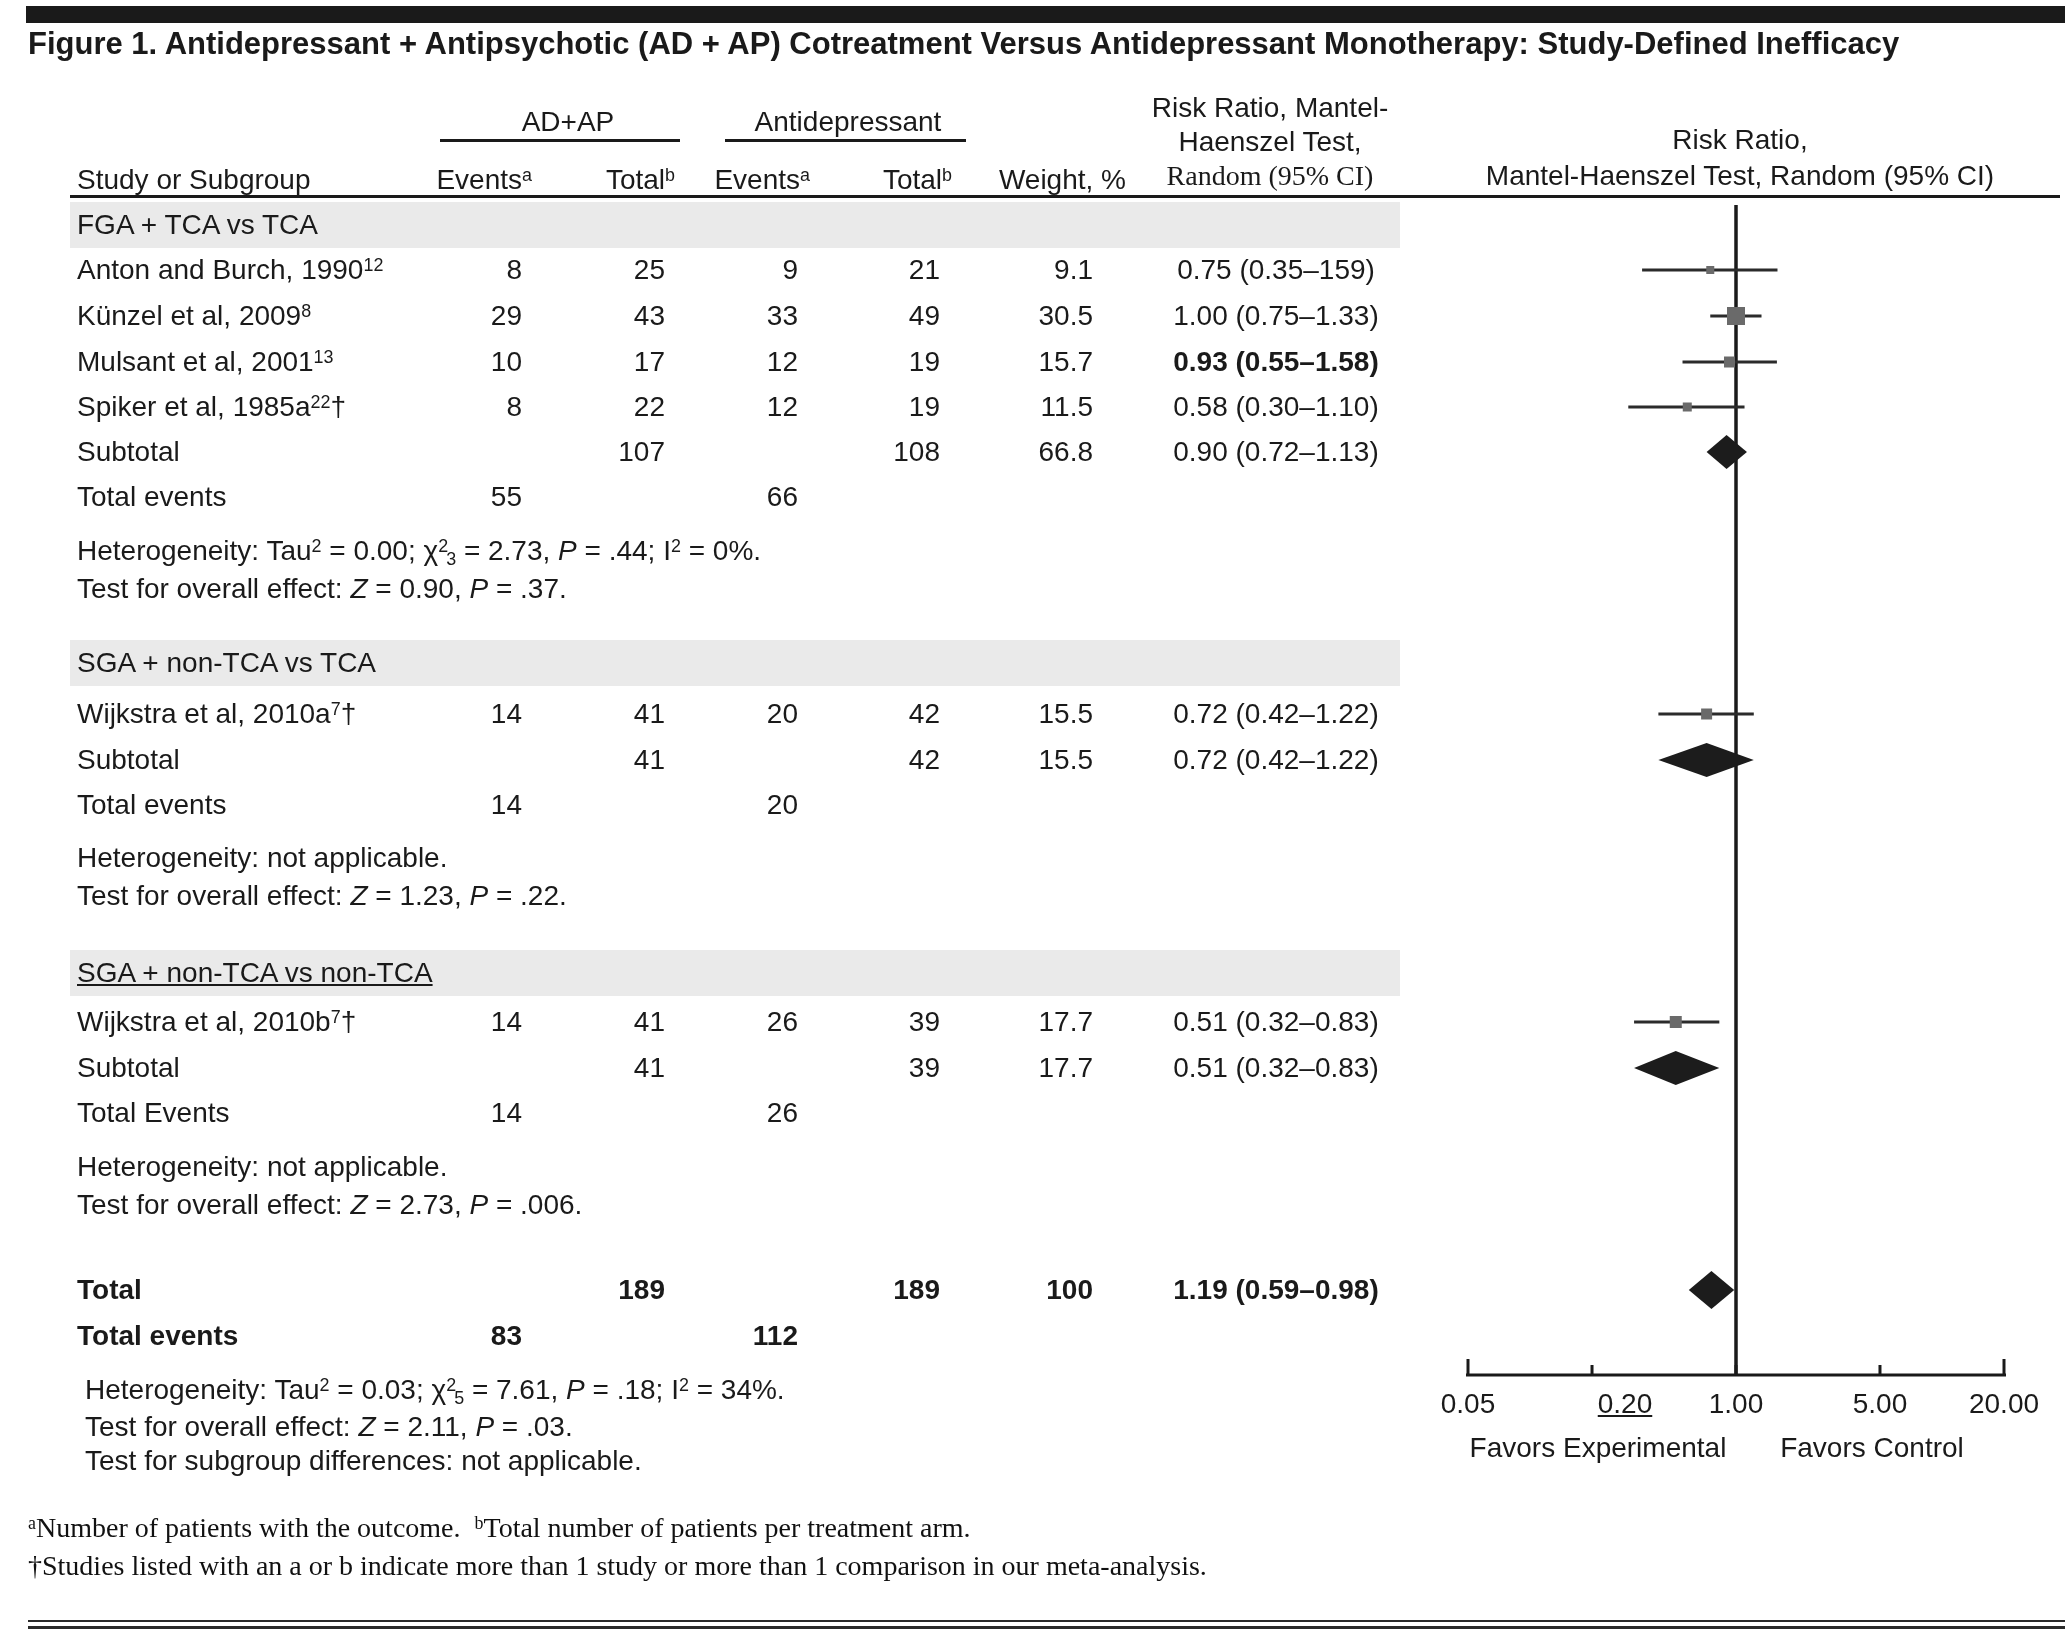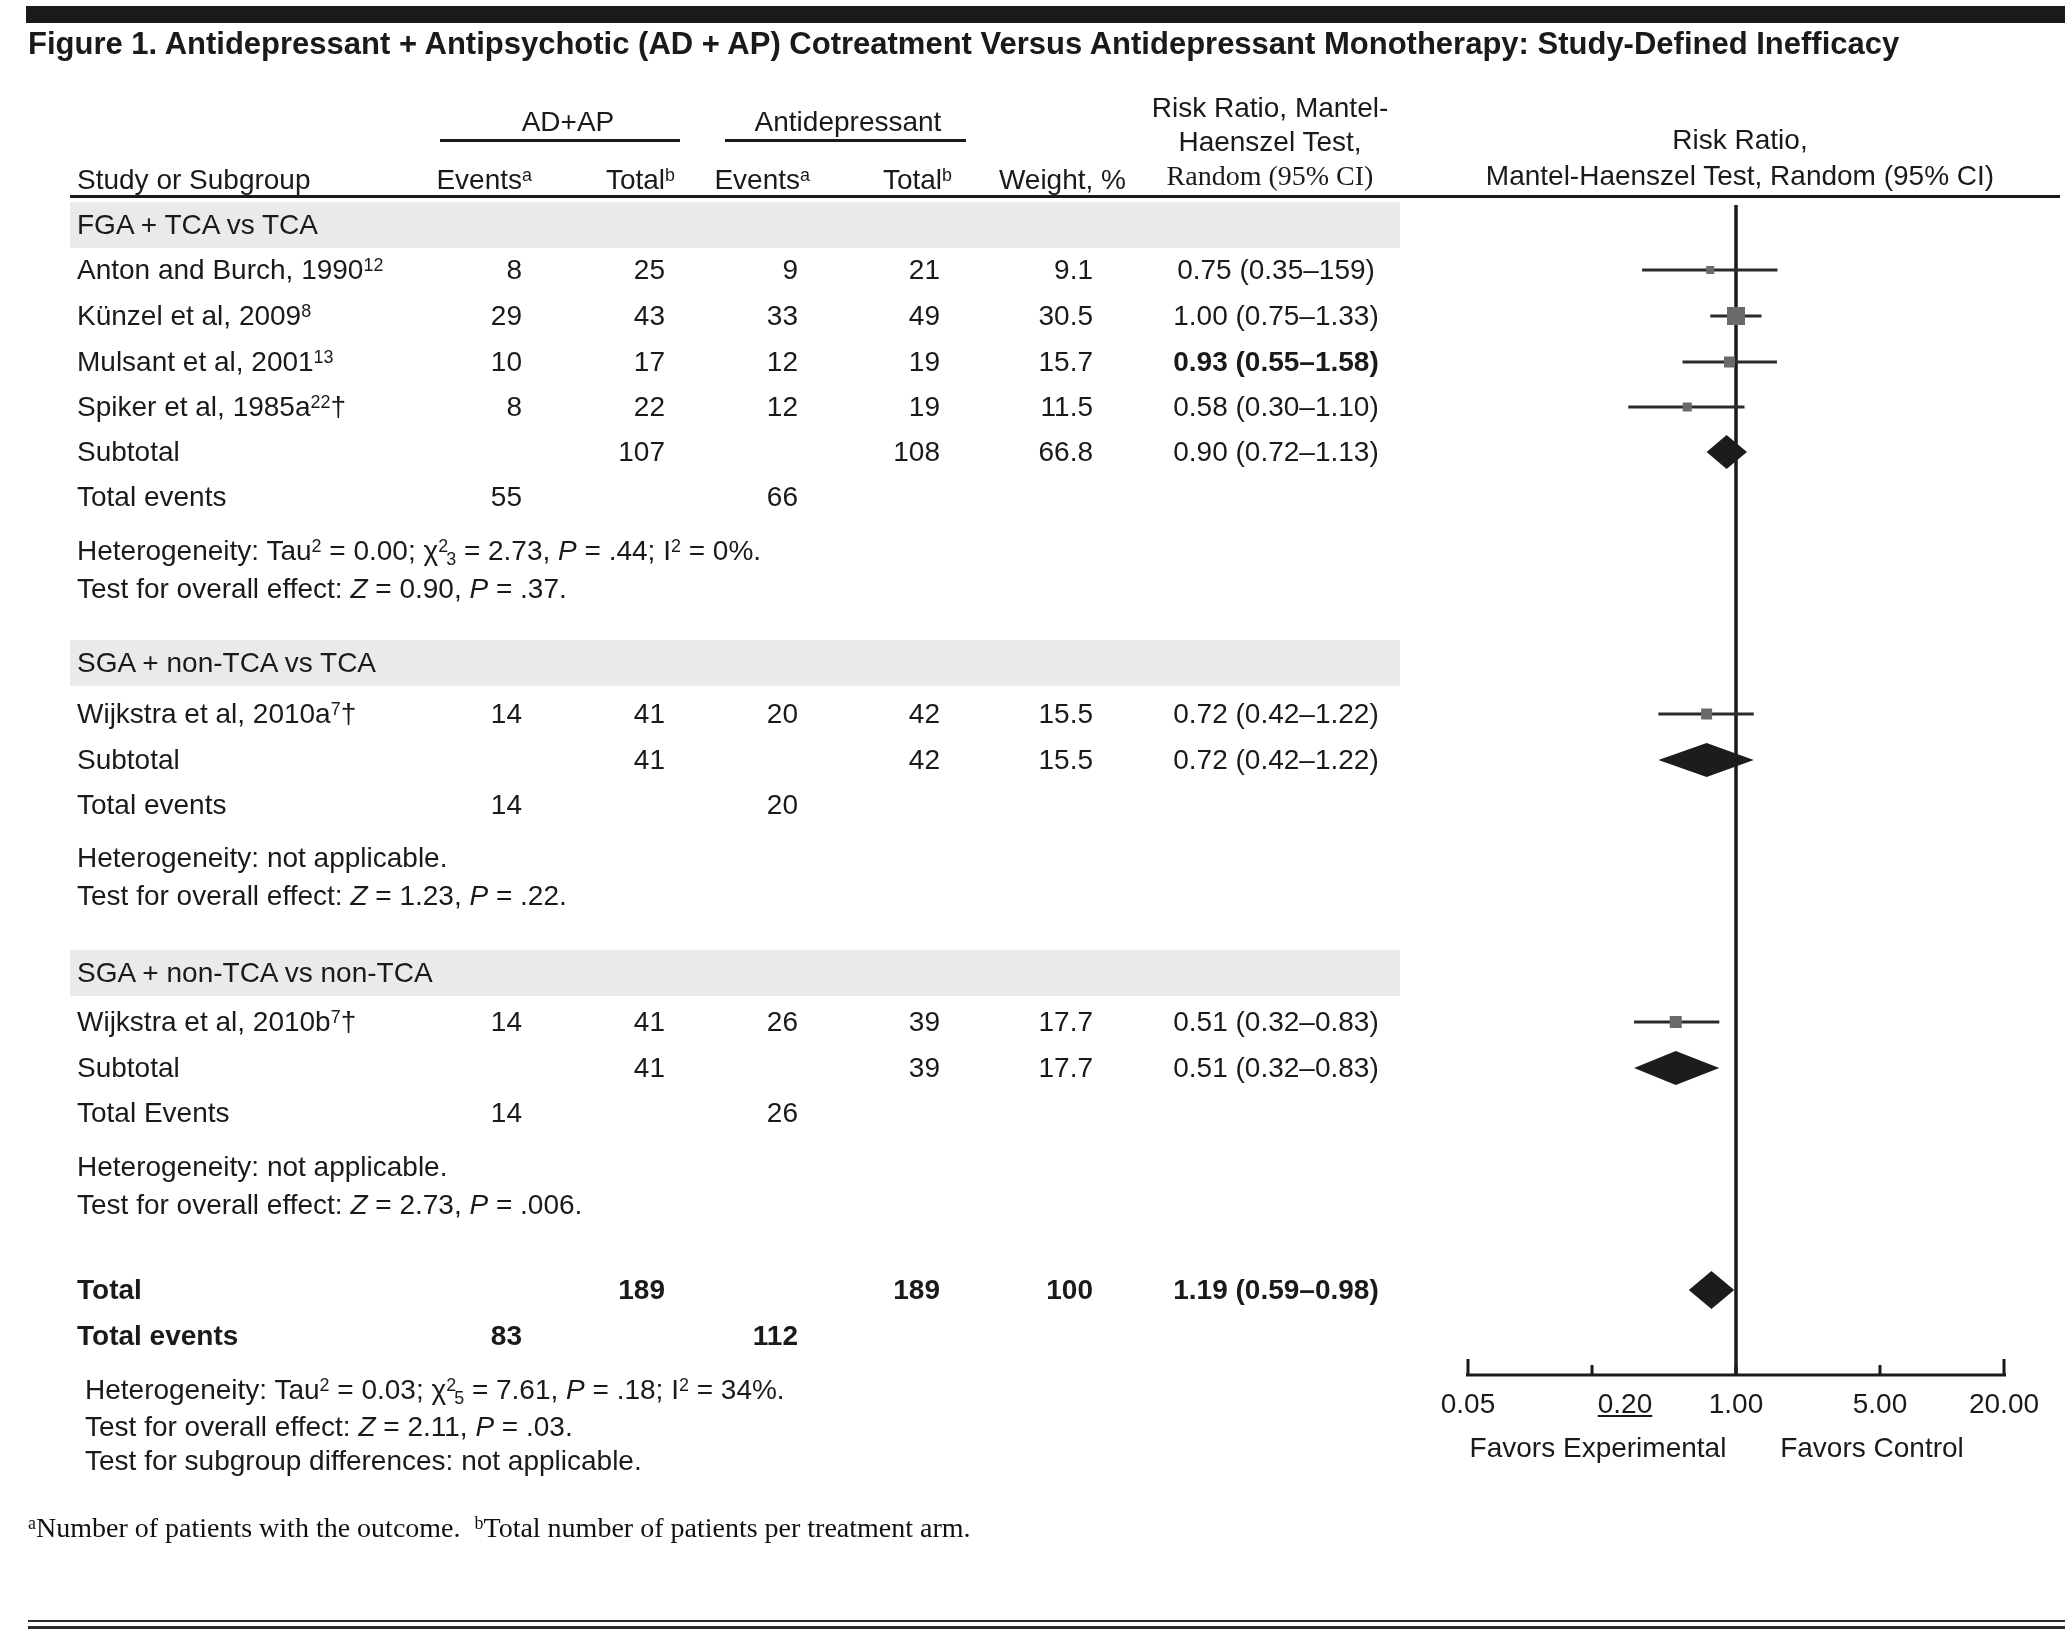--- a/index.html
+++ b/index.html
@@ -98,21 +98,21 @@
       <div class="cell num" style="left: 485px; top: 744px;">41</div>
       <div class="cell num" style="left: 760px; top: 744px;">42</div>
       <div class="cell num" style="left: 913px; top: 744px;">15.5</div>
       <div class="cell ctr" style="left: 1066px; top: 744px; width: 380px;">0.72 (0.42–1.22)</div>
       <div class="cell" style="left: 57px; top: 789px;">Total events</div>
       <div class="cell num" style="left: 342px; top: 789px;">14</div>
       <div class="cell num" style="left: 618px; top: 789px;">20</div>
       <div class="cell" style="left: 57px; top: 842px;">Heterogeneity: not applicable.</div>
       <div class="cell" style="left: 57px; top: 880px;">Test for overall effect: <span class="i">Z</span> = 1.23, <span class="i">P</span> = .22.</div>
       <div class="band" style="top: 950px;"></div>
-      <div class="cell" style="left: 57px; top: 957px;">SGA + non-TCA vs non-TCA</div>
+      <div class="cell" style="left: 57px; top: 957px; text-decoration: underline;">SGA + non-TCA vs non-TCA</div>
       <div class="cell" style="left: 57px; top: 1006px;"><span>Wijkstra et al, 2010b</span><span class="sup">7</span><span>†</span></div>
       <div class="cell num" style="left: 342px; top: 1006px;">14</div>
       <div class="cell num" style="left: 485px; top: 1006px;">41</div>
       <div class="cell num" style="left: 618px; top: 1006px;">26</div>
       <div class="cell num" style="left: 760px; top: 1006px;">39</div>
       <div class="cell num" style="left: 913px; top: 1006px;">17.7</div>
       <div class="cell ctr" style="left: 1066px; top: 1006px; width: 380px;">0.51 (0.32–0.83)</div>
       <div class="cell" style="left: 57px; top: 1052px;">Subtotal</div>
       <div class="cell num" style="left: 485px; top: 1052px;">41</div>
       <div class="cell num" style="left: 760px; top: 1052px;">39</div>
@@ -138,20 +138,21 @@
 
   <div class="cell ctr" style="left:1388px;top:1388px;width:120px;">0.05</div>
   <div class="cell ctr" style="left:1545px;top:1388px;width:120px;text-decoration:underline;">0.20</div>
   <div class="cell ctr" style="left:1656px;top:1388px;width:120px;">1.00</div>
   <div class="cell ctr" style="left:1800px;top:1388px;width:120px;">5.00</div>
   <div class="cell ctr" style="left:1924px;top:1388px;width:120px;">20.00</div>
   <div class="cell ctr" style="left:1378px;top:1432px;width:400px;">Favors Experimental</div>
   <div class="cell ctr" style="left:1652px;top:1432px;width:400px;">Favors Control</div>
 
   <div class="fn" style="top:1511px;"><span class="sup">a</span>Number of patients with the outcome.&nbsp;&nbsp;<span class="sup">b</span>Total number of patients per treatment arm.</div>
+  <div class="fn" style="top:1549px;">†Studies listed with an a or b indicate more than 1 study or more than 1 comparison in our meta-analysis.</div>
   <div class="rule" style="left:8px;top:1620px;width:2049px;height:2px;background:#2a2a2a;"></div>
   <div class="rule" style="left:8px;top:1626px;width:2049px;height:3px;background:#2a2a2a;"></div>
 
   <svg id="plot-svg" width="2065" height="1632" viewBox="0 0 2065 1632">
       <line x1="1716" y1="205" x2="1716" y2="1375" stroke="#1a1a1a" stroke-width="3.5"></line>
       <line x1="1446" y1="1375" x2="1986" y2="1375" stroke="#1a1a1a" stroke-width="3"></line>
       <line x1="1448" y1="1375" x2="1448" y2="1359" stroke="#1a1a1a" stroke-width="3"></line>
       <line x1="1572.018722253631" y1="1375" x2="1572.018722253631" y2="1365" stroke="#1a1a1a" stroke-width="3"></line>
       <line x1="1716" y1="1375" x2="1716" y2="1365" stroke="#1a1a1a" stroke-width="3"></line>
       <line x1="1859.981277746369" y1="1375" x2="1859.981277746369" y2="1365" stroke="#1a1a1a" stroke-width="3"></line>

